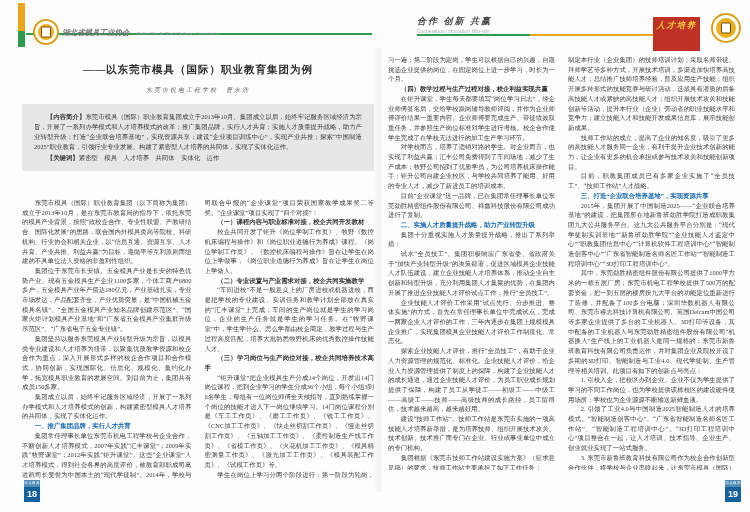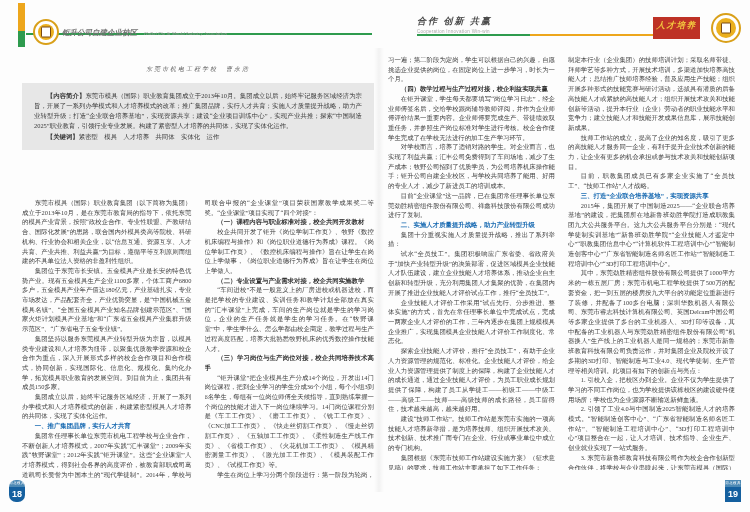--- a/index.html
+++ b/index.html
@@ -27,21 +27,21 @@
   .assoc { left:62px; top:21px; white-space:nowrap; }
   .assoc-cn { font-size:7.5px; font-weight:bold; font-style:italic; color:#737373; }
   .assoc-en { font-size:5px; font-style:italic; color:#9a9a9a; margin-left:3px; }
 
   .slogan { left:417px; top:15px; }
   .slogan-cn { font-size:9px; font-weight:bold; font-style:italic; color:#4c4c4c; letter-spacing:2px;
                font-family:Liberation Sans, sans-serif; }
   .slogan-en { font-size:4.5px; color:#a8a8a8; letter-spacing:.3px; margin-top:1px;
                font-family:"Liberation Sans", sans-serif; }
 
-  .tag-red { left:653px; top:17px; width:47px; height:22px; background:#BE3226;
+  .tag-red { left:653px; top:17px; width:47px; height:34px; background:#BE3226;
              color:#F3C83F; font-size:8.5px; font-weight:bold; font-style:italic;
              text-align:center; line-height:17px; letter-spacing:1.5px; }
 
   .gutter { left:374px; top:48px; width:10px; height:444px;
             background:linear-gradient(to right, rgba(0,0,0,0), rgba(0,0,0,0.045), rgba(0,0,0,0)); }
 
   
   .page-left { left:22px; top:56px; width:352px; }
   .title { text-align:center; color:#C3271B; font-weight:bold; font-size:17.5px; letter-spacing:1px; }
   .subtitle { text-align:center; font-weight:bold; font-size:10.5px; color:#2c2c2c; margin-top:7px; letter-spacing:1px; }
@@ -59,21 +59,21 @@
   .col { flex:1 1 0; height:100%; overflow:hidden; font-size:6.4px; line-height:9.7px;
          text-align:justify; color:#3d3d3d; }
   .blk { }
   .blk.p  { text-indent:2em; }
   .blk.p.cont { text-indent:0; }
   .blk.h2 { color:#1A6BB2; font-weight:bold; text-indent:2em; }
   .blk.h3 { font-weight:bold; color:#333; text-indent:2em; }
 
   
   .badge { width:16px; height:22px; overflow:hidden; }
-  .badge-left  { left:9px;  top:480px;border-radius:7px; }
+  .badge-left  { left:24px;  top:480px; }
   .badge-right { left:705px; top:480px;padding-left:20px; }
   .badge-top { height:7px; background:#4C89B5; color:#fff; font-size:3.5px;
                text-align:center; line-height:7px; letter-spacing:.5px;
                font-family:"Liberation Sans", sans-serif; }
   .badge-num { height:15px; background:#15609F; color:#fff; font-weight:bold; font-size:9px;
                text-align:center; line-height:15px; font-family:"Liberation Sans", sans-serif; }
 </style>
 </head>
 <body>
 
@@ -81,21 +81,21 @@
 <div class="abs bar-green"></div>
 <div class="abs rule-left-green"></div>
 
 <div class="abs logo logo-left">
   <div class="logo-inner">
     <div class="logo-core"></div>
   </div>
 </div>
 
 <div class="abs assoc">
-  <span class="assoc-cn">钜升公司自建企业校区</span>
+  <span class="assoc-cn">湖北省模具工业协会</span>
   <span class="assoc-en">HuBei Die &amp; Mould Industry Association</span>
 </div>
 
 <div class="abs slogan">
   <div class="slogan-cn">合作 创新 共赢</div>
   <div class="slogan-en">Cooperation Innovation Win-win</div>
 </div>
 <div class="abs rule-c-green"></div>
 <div class="abs rule-c-orange"></div>
 
@@ -103,20 +103,21 @@
 
 <div class="abs logo logo-right">
   <div class="logo-inner">
     <div class="logo-core"></div>
   </div>
 </div>
 
 <div class="abs gutter"></div>
 
 <div class="abs page-left">
+  <div class="subtitle">——以东莞市模具（国际）职业教育集团为例</div>
   <div class="author">东莞市机电工程学校　曹永浩</div>
 
   <div class="abstract">
     <div class="lead">
       <span class="ab-label">【内容简介】</span><span>东莞市模具（国际）职业教育集团成立于2013年10月。集团成立以后，始终牢记服务区域经济为宗旨，开展了一系列办学模式和人才培养模式的改革；推广集团品牌，实行人才共育；实施人才质量提升战略，助力产业转型升级；打造“企业联合培养基地”，实现资源共享；建设“企业项目训练中心”，实现产业共推；探索“中国制造2025”职业教育，引领行业专业发展。构建了紧密型人才培养的共同体，实现了实体化运作。</span>
     </div>
     <div class="kw">
       <span class="ab-label">【关键词】</span><span>紧密型　模具　人才培养　共同体　实体化　运作</span>
     </div>
   </div>

